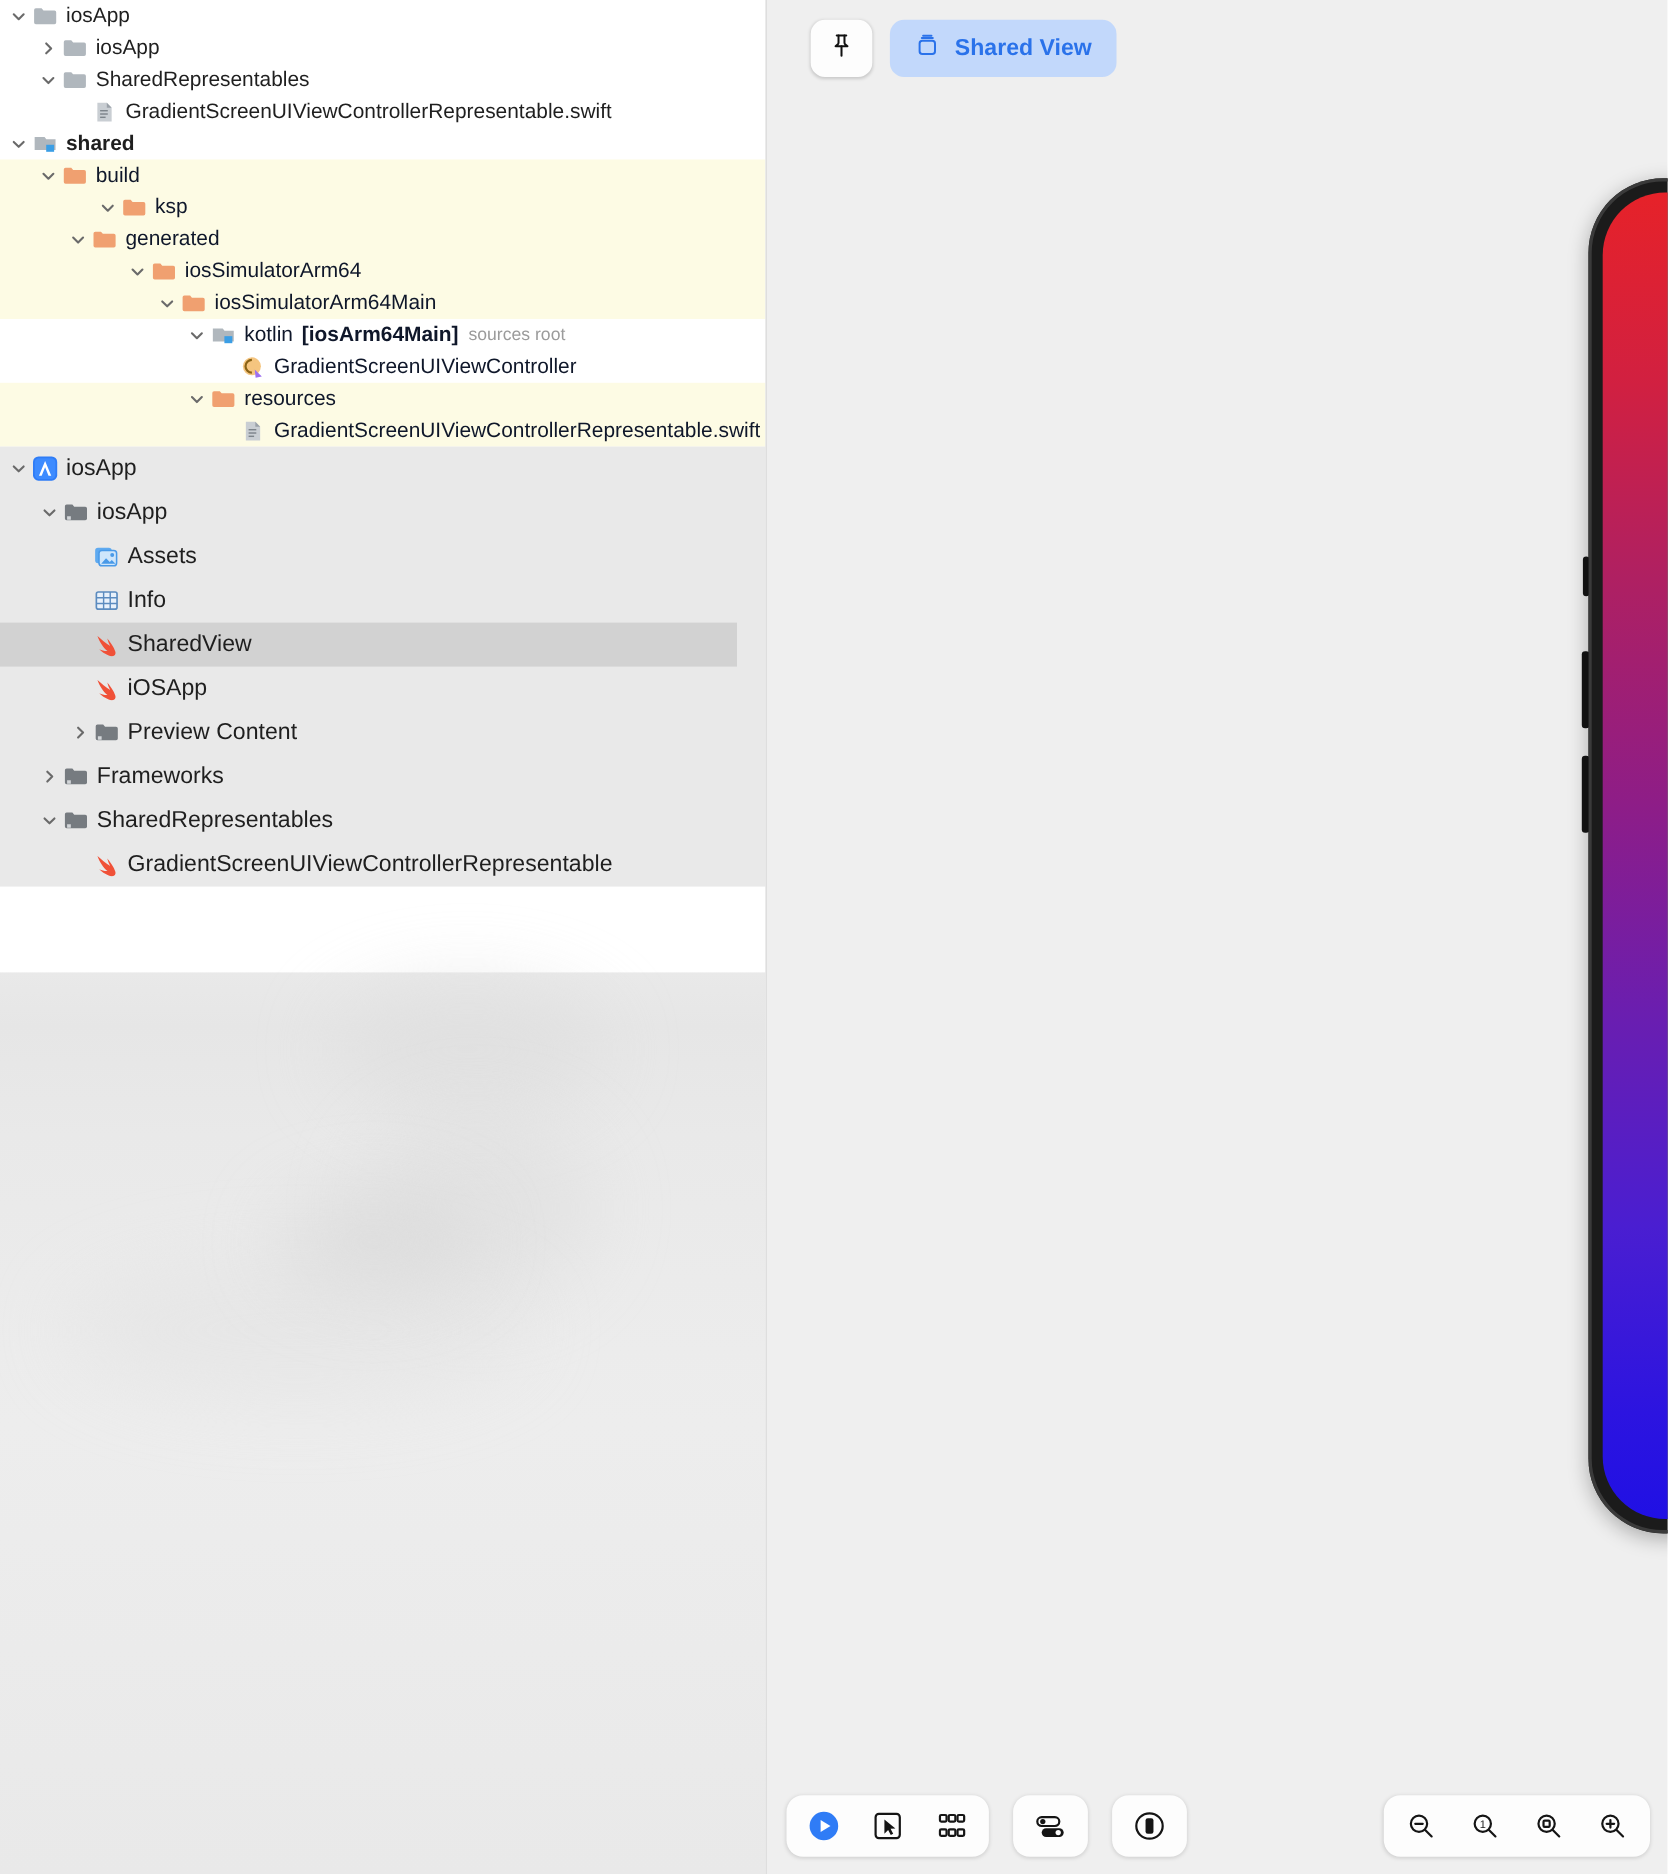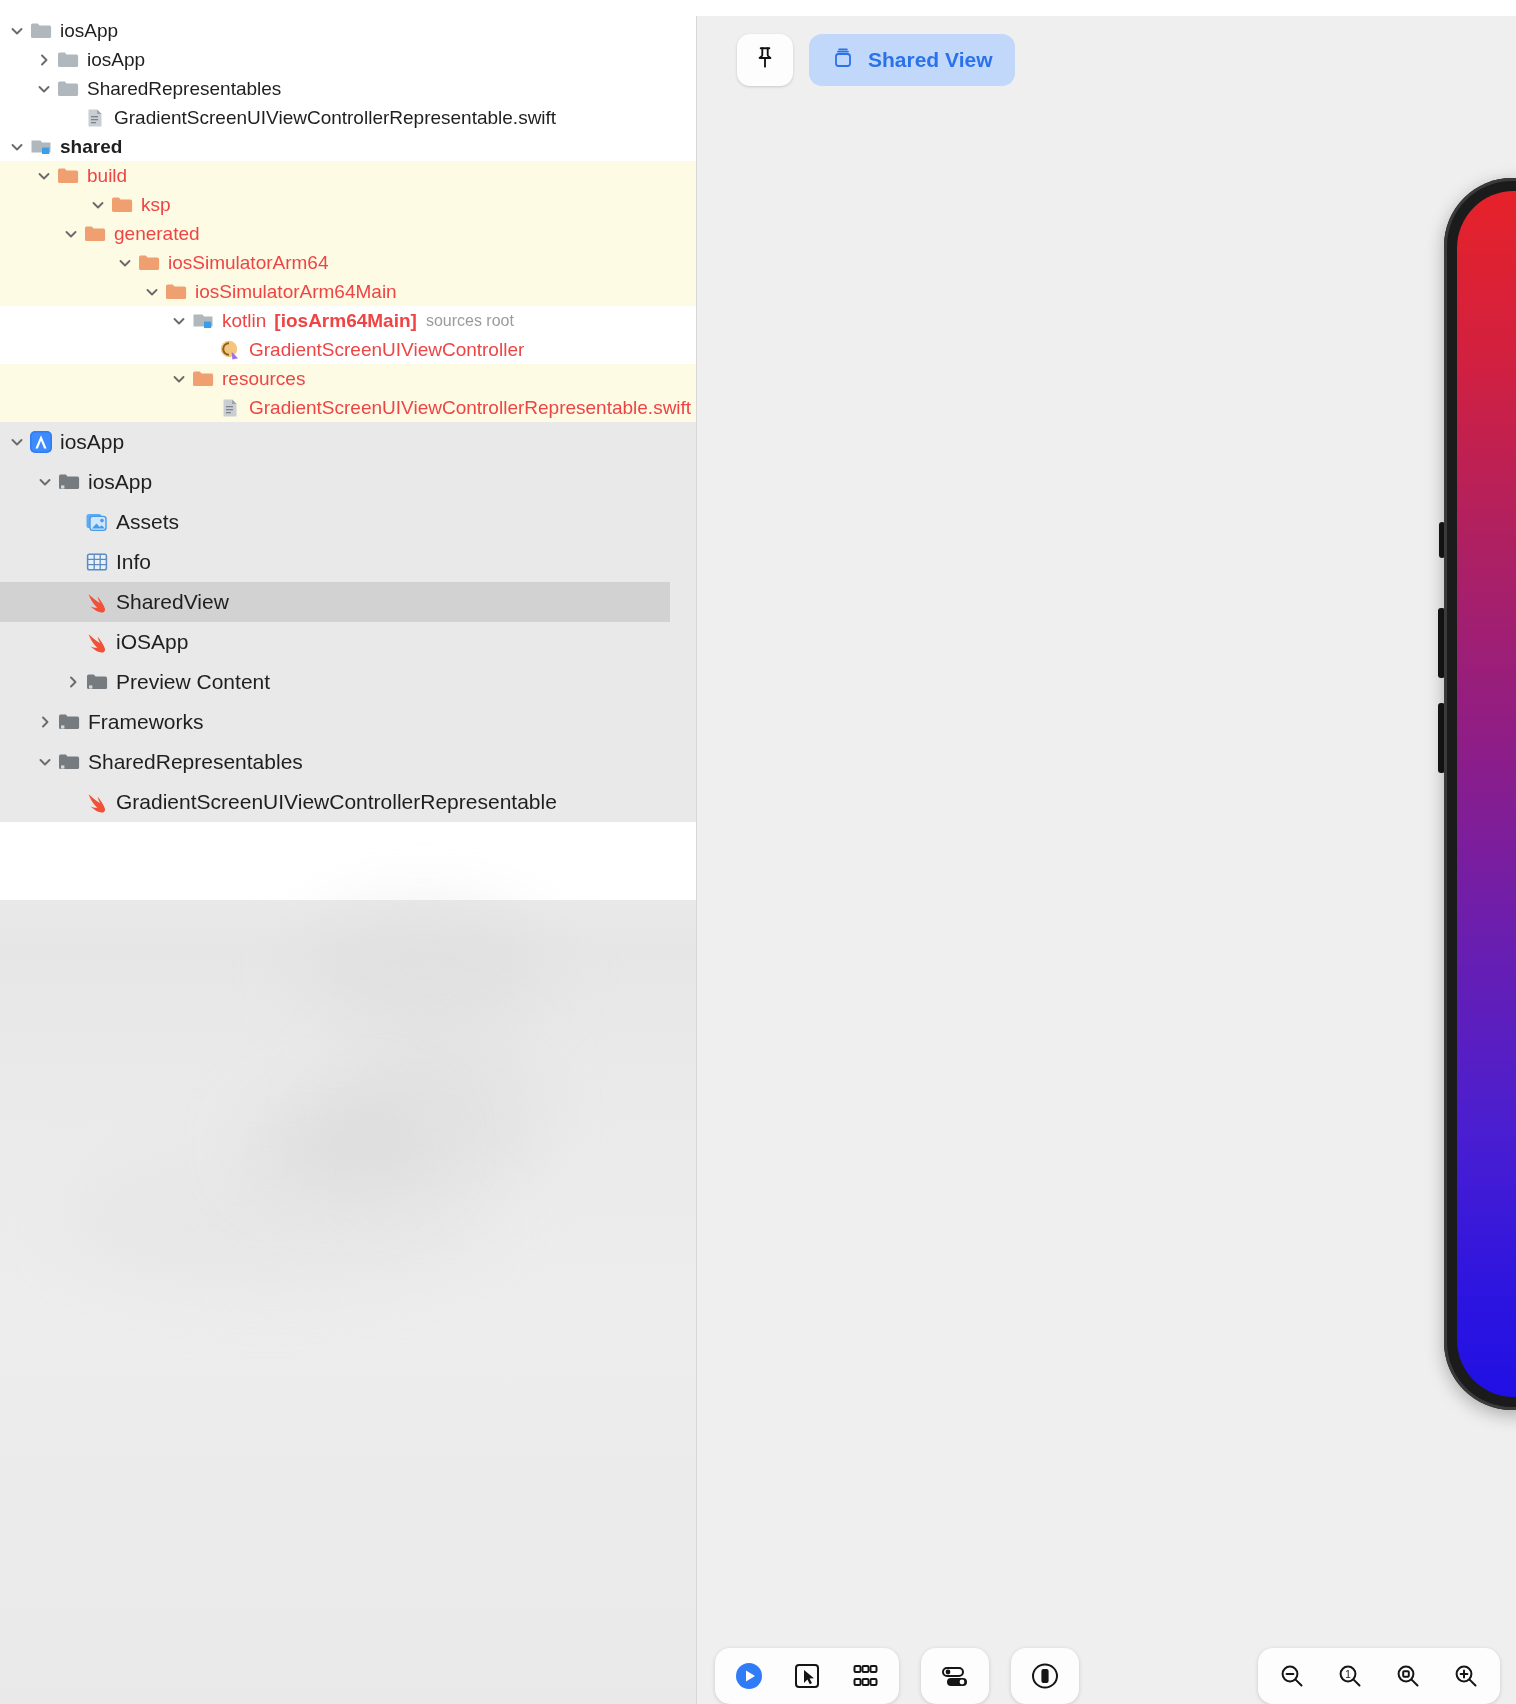--- a/index.html
+++ b/index.html
@@ -6,21 +6,20 @@
   html, body {
     width: 1516px; height: 1704px;
     font-family: "Liberation Sans", sans-serif;
     overflow: hidden;
     background: #ffffff;
   }
   #app {
     position: relative;
     width: 1516px; height: 1208px;
     display: flex;
-    margin-top: 16px;
   }
 
   
   #tree-panel {
     position: relative;
     width: 696px; height: 1704px;
     background: #ffffff;
     overflow: hidden;
     flex: 0 0 696px;
   }
@@ -62,21 +61,21 @@
     color: #6a6a6a;
   }
   .twisty svg { display: block; }
   .twisty.empty { visibility: hidden; }
 
   .tico { flex: 0 0 auto; width: 26px; height: 22px; display: flex; align-items: center; justify-content: center; margin-right: 6px; }
   .tico svg { display: block; }
 
   .tlabel { overflow: hidden; text-overflow: clip; }
   .tlabel.bold { font-weight: bold; }
-  .olive { color: #ef4444; }
+  .olive { color: #0f172a; }
   .sub   { color: #9b9b9b; margin-left: 9px; font-size: 16px; }
   .bracket { font-weight: bold; }
 
   
   #preview-panel {
     position: relative;
     width: 820px; height: 1704px;
     background: #efefef;
     flex: 0 0 820px;
     border-left: 1px solid #d8d8d8;

